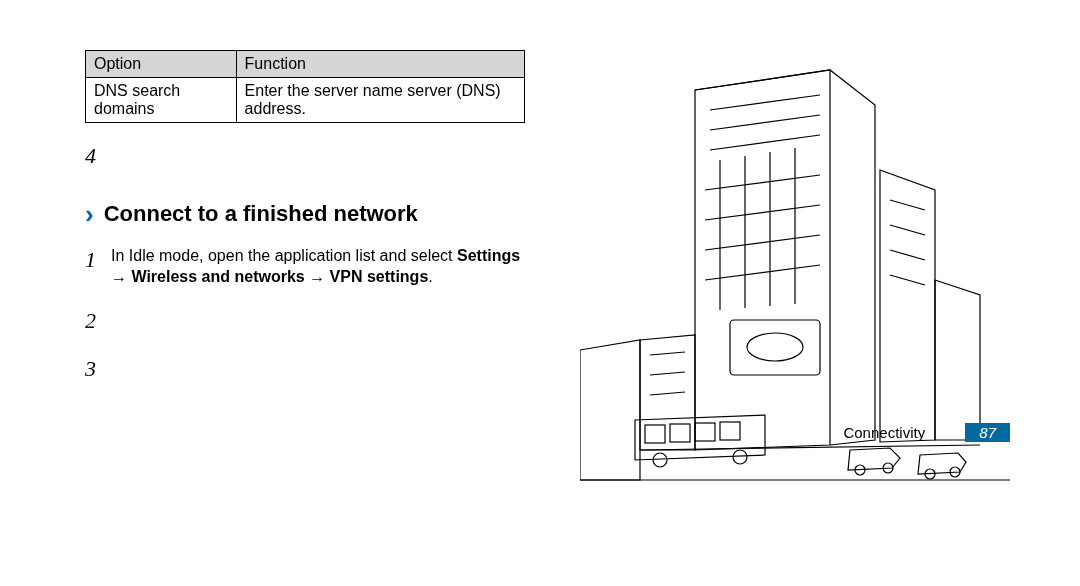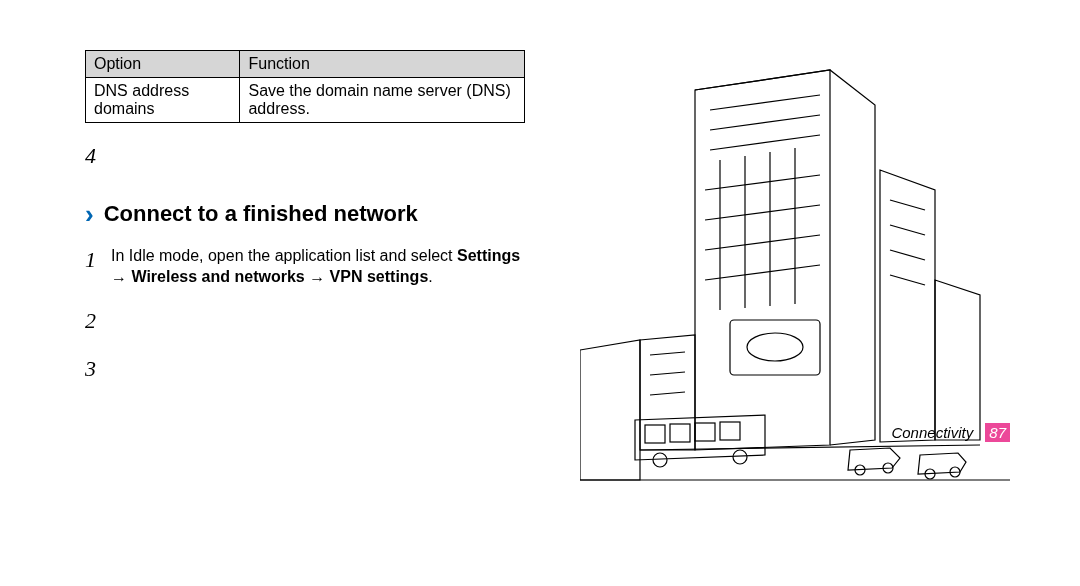--- a/index.html
+++ b/index.html
@@ -91,47 +91,47 @@
     width: 100%;
     height: 100%;
   }
   .footer {
     position: absolute;
     right: 70px;
     bottom: 20px;
     font-size: 15px;
   }
   .footer .label {
-    font-style: italic;
     margin-right: 8px;
   }
   .footer .pagenum {
     display: inline-block;
-    background: #ec4899;
+    background: #0369a1;
     color: #fff;
-    padding: 1px 4px;
+    padding: 1px 14px;
     font-style: italic;
     font-size: 15px;
+    margin-left: 28px;
   }
 </style>
 </head>
 <body>
 
 <div class="page">
 
   <div class="left-col">
     <table class="opt">
       <tbody>
           <tr>
         <th>Option</th>
         <th>Function</th>
       </tr>
       <tr>
-        <td>DNS address domains</td>
-        <td>Save the domain name server (DNS) address.</td>
+        <td>DNS search domains</td>
+        <td>Enter the server name server (DNS) address.</td>
       </tr>
     </tbody>
       </table>
 
     <div class="step-row">
       <div class="step-num">4</div>
     </div>
 
     <div class="section-head">
       <span class="chevron">›</span>

